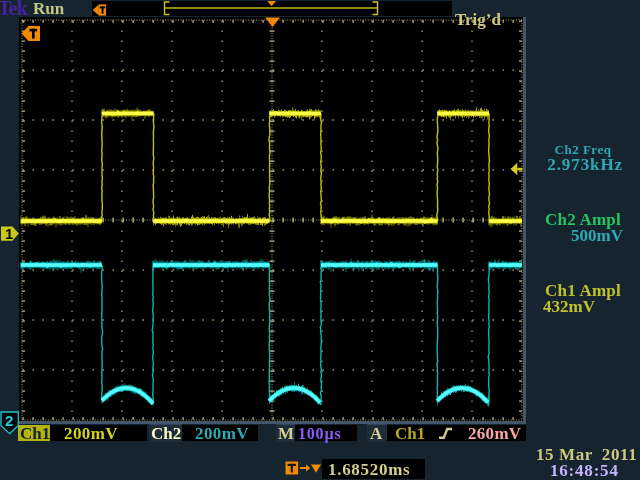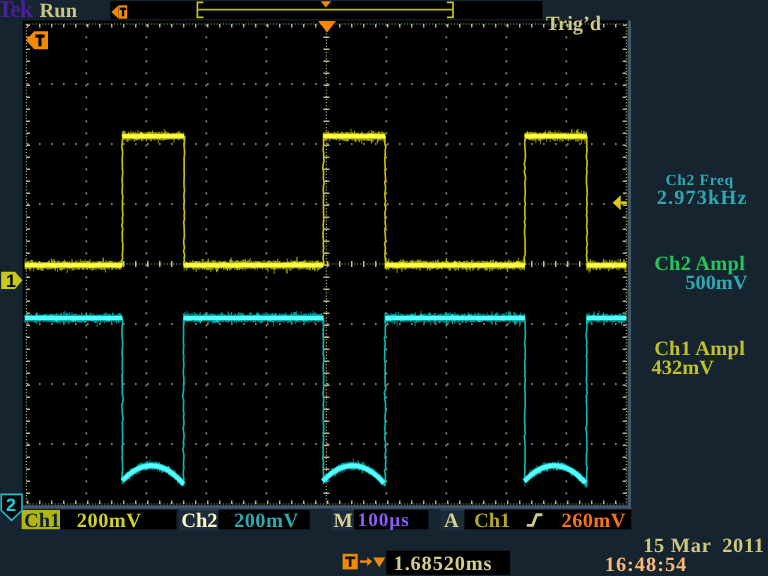--- a/index.html
+++ b/index.html
@@ -138,17 +138,17 @@
 <div class="t" style="left:543px;top:298.5px;width:80px;font-size:17px;line-height:16px;color:#c0c02a;">432mV</div>
 
 <div class="t" style="left:20px;top:425.5px;font-size:17px;line-height:16px;color:#122430">Ch1</div>
 <div class="t" style="left:64px;top:425.5px;font-size:17px;line-height:16px;color:#d2d21e;letter-spacing:.4px">200mV</div>
 <div class="t" style="left:151px;top:425.5px;font-size:17px;line-height:16px;color:#fef9c3">Ch2</div>
 <div class="t" style="left:195px;top:425.5px;font-size:17px;line-height:16px;color:#2da9b4;letter-spacing:.4px">200mV</div>
 <div class="t" style="left:278px;top:425.5px;font-size:17px;line-height:16px;color:#d6d092">M</div>
 <div class="t" style="left:298px;top:425.5px;font-size:16px;line-height:16px;color:#8b5cf6;letter-spacing:.8px">100µs</div>
 <div class="t" style="left:370px;top:425.5px;font-size:17px;line-height:16px;color:#d6d092">A</div>
 <div class="t" style="left:395px;top:425.5px;font-size:17px;line-height:16px;color:#b3a81f">Ch1</div>
-<div class="t" style="left:468px;top:425.5px;font-size:17px;line-height:16px;color:#f97316;letter-spacing:.3px">260mV</div>
+<div class="t" style="left:468px;top:425.5px;font-size:17px;line-height:16px;color:#fca5a5;letter-spacing:.3px">260mV</div>
 
 <div class="t" style="left:328px;top:461.5px;font-size:17px;line-height:16px;color:#d5cf8c;letter-spacing:.7px">1.68520ms</div>
 <div class="t" style="left:536px;top:446.8px;font-size:17px;line-height:16px;color:#cfc97e;letter-spacing:.6px">15 Mar  2011</div>
-<div class="t" style="left:504px;top:463px;font-size:17px;line-height:16px;color:#fdba74;letter-spacing:.8px">16:48:54</div>
+<div class="t" style="left:550px;top:463px;font-size:17px;line-height:16px;color:#c4b5fd;letter-spacing:.8px">16:48:54</div>
 
 </body></html>

